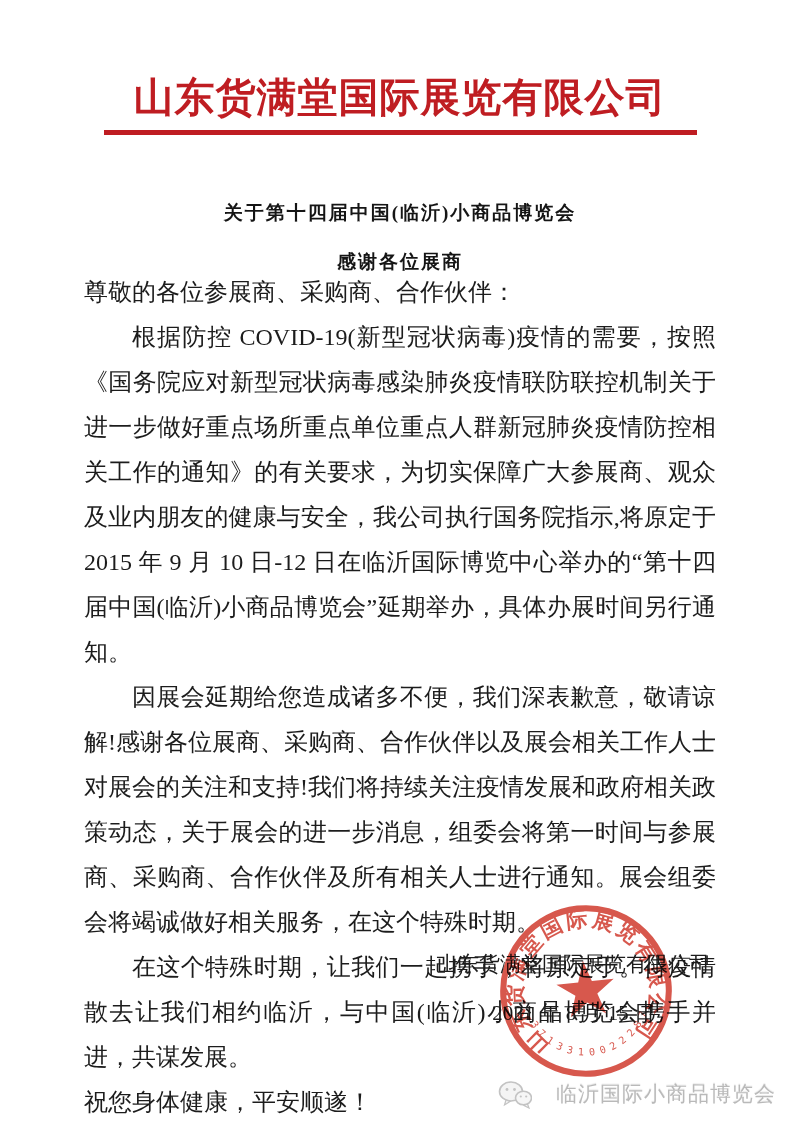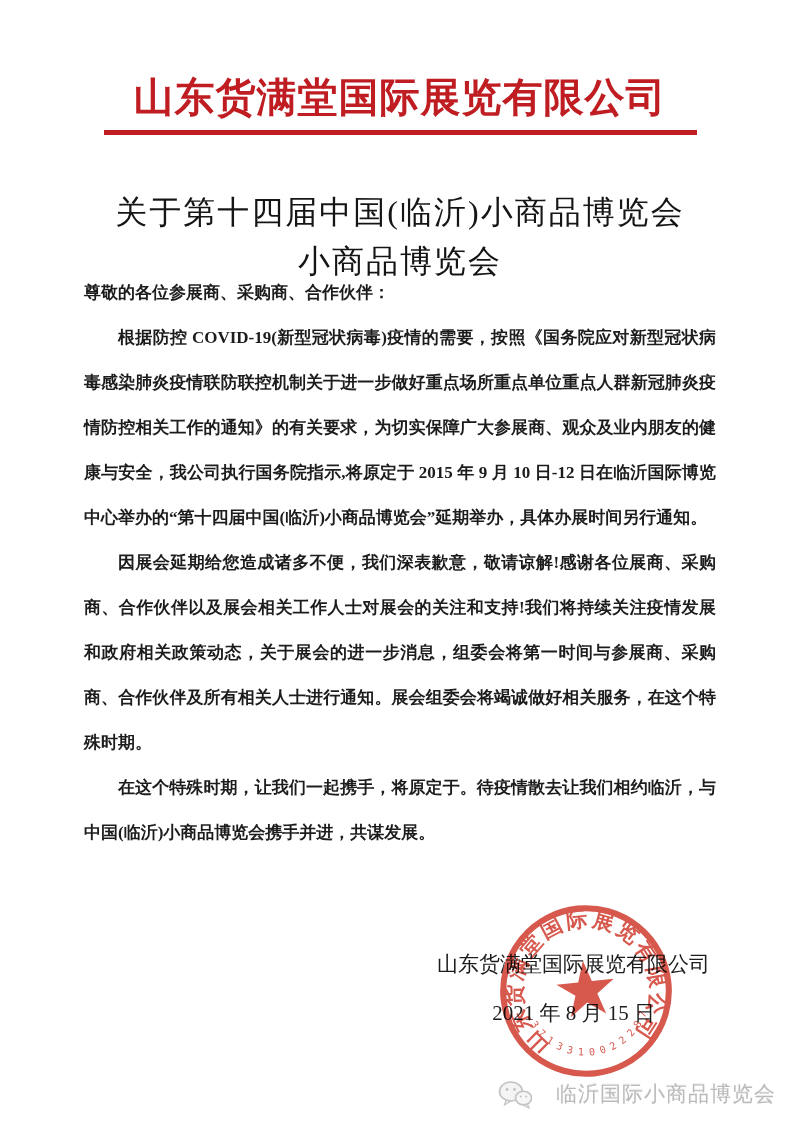--- a/index.html
+++ b/index.html
@@ -12,26 +12,26 @@
   .letterhead-wrap{position:absolute;top:70px;left:0;right:0;text-align:center;}
   .letterhead{
     display:inline-block;
     font-family:"Liberation Sans","DejaVu Sans",sans-serif;
     font-weight:bold;font-size:40px;letter-spacing:1px;color:#bf1d22;
     padding:0 30px 5px;border-bottom:5px solid #bf1d22;white-space:nowrap;
   }
 
   .doc-title{
     position:absolute;top:188px;left:0;right:0;text-align:center;
-    font-weight:normal;font-size:32px;line-height:49px;letter-spacing:2px;color:#151515;
+    font-weight:bold;font-size:19px;line-height:49px;letter-spacing:2px;color:#151515;
   }
 
   .body-block{
     position:absolute;top:270px;left:84px;width:632px;
-    font-size:17px;line-height:45px;text-align:justify;color:#1c1c1c;font-weight:bold;
+    font-size:24px;line-height:45px;text-align:justify;color:#1c1c1c;
   }
   .body-block p{margin:0;}
   .body-block p.indent{text-indent:2em;}
 
   .signature{
     position:absolute;top:942px;right:90px;text-align:center;
     font-size:21px;line-height:45px;color:#1c1c1c;
   }
   .signature .sig-date{margin-top:4px;}
 
@@ -54,28 +54,29 @@
 <body>
 
 <div class="page">
 
   <div class="letterhead-wrap">
     <div class="letterhead">山东货满堂国际展览有限公司</div>
   </div>
 
   <div class="doc-title">
     <div>关于第十四届中国(临沂)小商品博览会</div>
-    <div>小商品博览会</div>
+    <div>感谢各位展商</div>
   </div>
 
   <div class="body-block">
     <p>尊敬的各位参展商、采购商、合作伙伴：</p>
     <p class="indent">根据防控 COVID-19(新型冠状病毒)疫情的需要，按照《国务院应对新型冠状病毒感染肺炎疫情联防联控机制关于进一步做好重点场所重点单位重点人群新冠肺炎疫情防控相关工作的通知》的有关要求，为切实保障广大参展商、观众及业内朋友的健康与安全，我公司执行国务院指示,将原定于 2015 年 9 月 10 日-12 日在临沂国际博览中心举办的“第十四届中国(临沂)小商品博览会”延期举办，具体办展时间另行通知。</p>
     <p class="indent">因展会延期给您造成诸多不便，我们深表歉意，敬请谅解!感谢各位展商、采购商、合作伙伴以及展会相关工作人士对展会的关注和支持!我们将持续关注疫情发展和政府相关政策动态，关于展会的进一步消息，组委会将第一时间与参展商、采购商、合作伙伴及所有相关人士进行通知。展会组委会将竭诚做好相关服务，在这个特殊时期。</p>
     <p class="indent">在这个特殊时期，让我们一起携手，将原定于。待疫情散去让我们相约临沂，与中国(临沂)小商品博览会携手并进，共谋发展。</p>
+    <p>祝您身体健康，平安顺遂！</p>
   </div>
 
   <div class="signature">
     <div>山东货满堂国际展览有限公司</div>
     <div class="sig-date">2021 年 8 月 15 日</div>
   </div>
 
   <svg class="seal" viewBox="0 0 200 200" xmlns="http://www.w3.org/2000/svg" aria-hidden="true">
     <circle cx="100" cy="100" r="82" fill="none" stroke="#d03a2e" stroke-width="6"></circle>
     <path id="sealArcTop" d="M 58.9 149 A 64 64 0 1 1 141.1 149" fill="none"></path>

